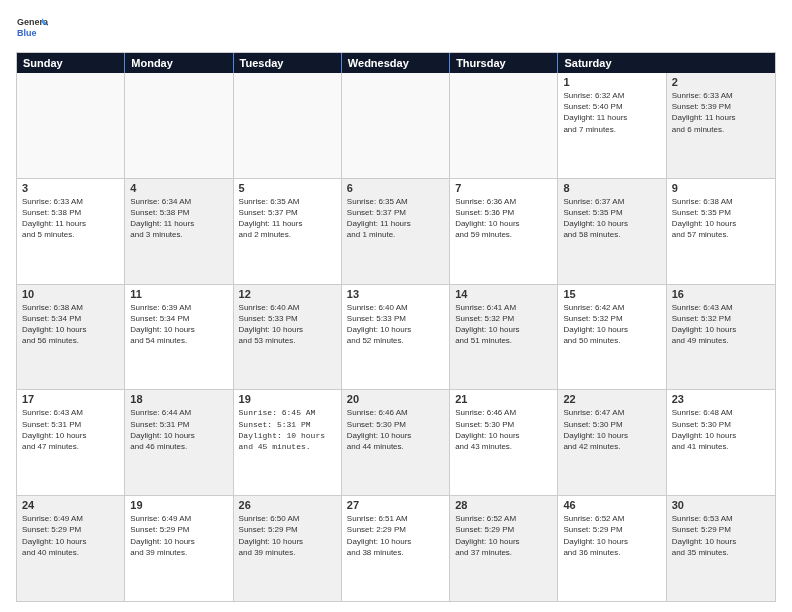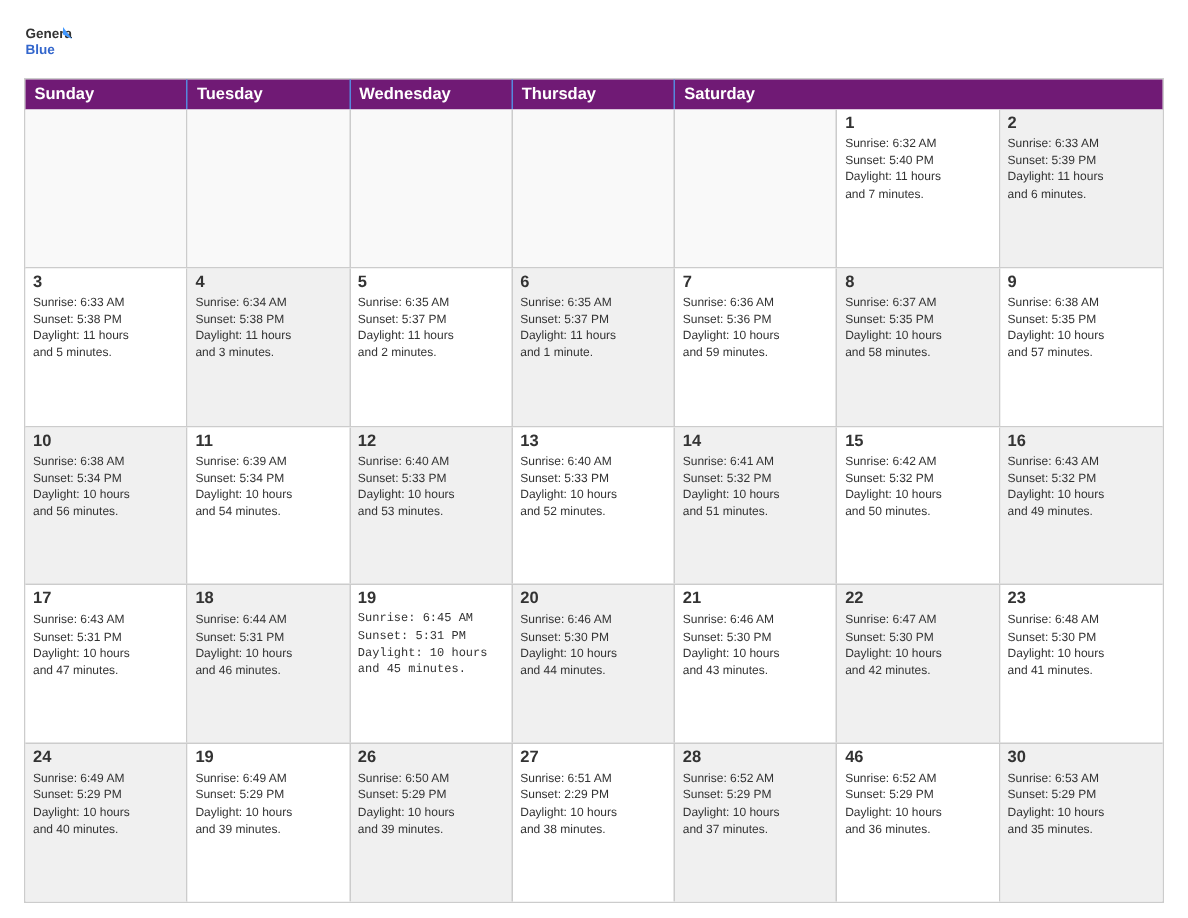--- a/index.html
+++ b/index.html
@@ -41,21 +41,21 @@
     }
     .calendar {
       flex: 1;
       display: flex;
       flex-direction: column;
       border: 1px solid #ccc;
     }
     .calendar-header {
       display: grid;
       grid-template-columns: repeat(7, 1fr);
-      background: #701a75;
+      background: #0f172a;
     }
     .day-header {
       color: #fff;
       font-size: 11px;
       font-weight: bold;
       padding: 4px 6px;
       text-align: left;
       border-right: 1px solid #5588dd;
     }
     .day-header:last-child { border-right: none; }
@@ -112,20 +112,21 @@
   </div>
     <div class="title-block">
       <div class="month-title"></div>
       <div class="location"></div>
     </div>
   </div>
 
   <div class="calendar">
     <div class="calendar-header">
     <div class="day-header">Sunday</div>
+        <div class="day-header">Monday</div>
         <div class="day-header">Tuesday</div>
         <div class="day-header">Wednesday</div>
         <div class="day-header">Thursday</div>
         <div class="day-header">Saturday</div>
       </div>
     <div class="calendar-body">
     <div class="week-row">
           <div class="day-cell empty"></div>
           <div class="day-cell empty"></div>
           <div class="day-cell empty"></div>

